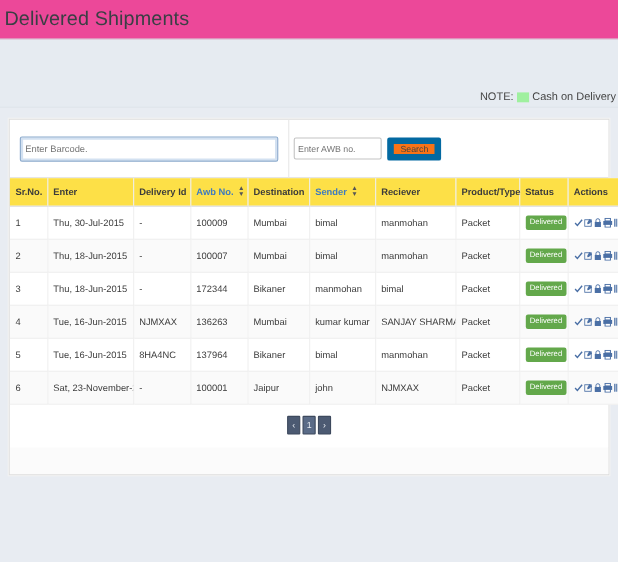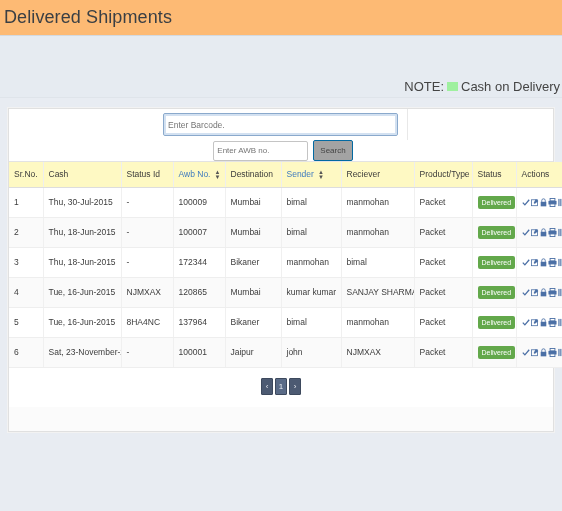--- a/index.html
+++ b/index.html
@@ -11,21 +11,21 @@
   body {
     font-family: "Liberation Sans", sans-serif;
     background: #e8ecf2;
     color: #333;
     font-size: 9px;
   }
 
   
   #page-header {
     height: 36px;
-    background: #fdba74;
+    background: #ec4899;
     display: flex;
     align-items: center;
     padding-left: 4px;
     border-bottom: 1px solid #d3d9e0;
   }
   #page-title {
     font-size: 18px;
     font-weight: 400;
     color: #3a3f44;
     letter-spacing: .1px;
@@ -39,21 +39,21 @@
     position: relative;
     border-bottom: 1px solid #dfe4ea;
   }
   #note-row {
     position: absolute;
     right: 2px;
     bottom: 3px;
     display: flex;
     align-items: center;
     gap: 3px;
-    font-size: 13px;
+    font-size: 10px;
     color: #444;
     white-space: nowrap;
   }
   #note-swatch {
     display: inline-block;
     width: 11px;
     height: 9px;
     background: #9ff09f;
   }
 
@@ -68,21 +68,20 @@
     box-shadow: 0 0 0 1px #f2f2f2;
   }
 
   
   #search-area {
     display: flex;
     align-items: center;
     height: 53px;
     border-bottom: 1px solid #e3e3e3;
     background: #fff;
-    flex-direction: column;
   }
   #barcode-cell {
     width: 254px;
     padding: 0 9px;
     height: 100%;
     display: flex;
     align-items: center;
     border-right: 1px solid #e8e8e8;
   }
   #barcode-input {
@@ -100,58 +99,58 @@
   }
   #awb-cell {
     flex: 1;
     padding-left: 4px;
     display: flex;
     align-items: center;
     gap: 5px;
     height: 100%;
   }
   #awb-input {
-    width: 95px;
+    width: 80px;
     height: 20px;
     border: 1px solid #c4c4c4;
     border-radius: 2px;
     font-family: "Liberation Sans", sans-serif;
     font-size: 8px;
     color: #888;
     padding: 0 3px;
     background: #fff;
   }
   #search-button {
     height: 21px;
     padding: 0 6px;
-    border: 1px solid #0369a1;
-    background: #a3a3a3;
+    border: 6px solid #0369a1;
+    background: #f97316;
     border-radius: 2px;
     font-family: "Liberation Sans", sans-serif;
     font-size: 8px;
     color: #444;
     cursor: pointer;
   }
 
   
   table#shipments {
     width: 100%;
     border-collapse: collapse;
     background: #fff;
     table-layout: fixed;
   }
   #shipments th {
-    font-weight: 400;
+    font-weight: 700;
     font-size: 8.5px;
     color: #3b3b3b;
     text-align: left;
     padding: 7px 5px;
     border-bottom: 1px solid #dddddd;
     border-right: 1px solid #eeeeee;
-    background: #fef9c3;
+    background: #fde047;
     vertical-align: middle;
     white-space: nowrap;
   }
   #shipments th:last-child { border-right: none; }
   #shipments th.sortable { color: #3f7bbf; }
   #shipments td {
     font-size: 8.5px;
     color: #3c3c3c;
     padding: 8px 5px;
     border-bottom: 1px solid #eeeeee;
@@ -268,22 +267,22 @@
       <col class="c-dest">
         <col class="c-send">
         <col class="c-recv">
         <col class="c-prod">
       <col class="c-stat">
         <col class="c-act">
     </colgroup>
     <thead>
       <tr>
         <th>Sr.No.</th>
-        <th>Cash</th>
-        <th>Status Id</th>
+        <th>Enter</th>
+        <th>Delivery Id</th>
         <th class="sortable"><span>Awb No.</span><span class="sort-arrows"><span>▲</span><span>▼</span></span></th>
         <th>Destination</th>
         <th class="sortable"><span>Sender</span><span class="sort-arrows"><span>▲</span><span>▼</span></span></th>
         <th>Reciever</th>
         <th>Product/Type</th>
         <th>Status</th>
         <th>Actions</th>
       </tr>
     </thead>
     <tbody id="shipments-body">
@@ -434,21 +433,21 @@
                   </g>
                 </svg>
               </span>
             </div>
           </td>
         </tr>
         <tr>
           <td>4</td>
           <td>Tue, 16-Jun-2015</td>
           <td>NJMXAX</td>
-          <td>120865</td>
+          <td>136263</td>
           <td>Mumbai</td>
           <td>kumar kumar</td>
           <td>SANJAY SHARMA</td>
           <td>Packet</td>
           <td><span class="badge-delivered">Delivered</span></td>
           <td>
             <div class="actions">
               <span>
                 <svg width="8" height="9" viewBox="0 0 10 10">
                   <path d="M1 5.2 L3.6 8 L9 1.6" stroke="#4a6fa5" stroke-width="1.6" fill="none"></path>

